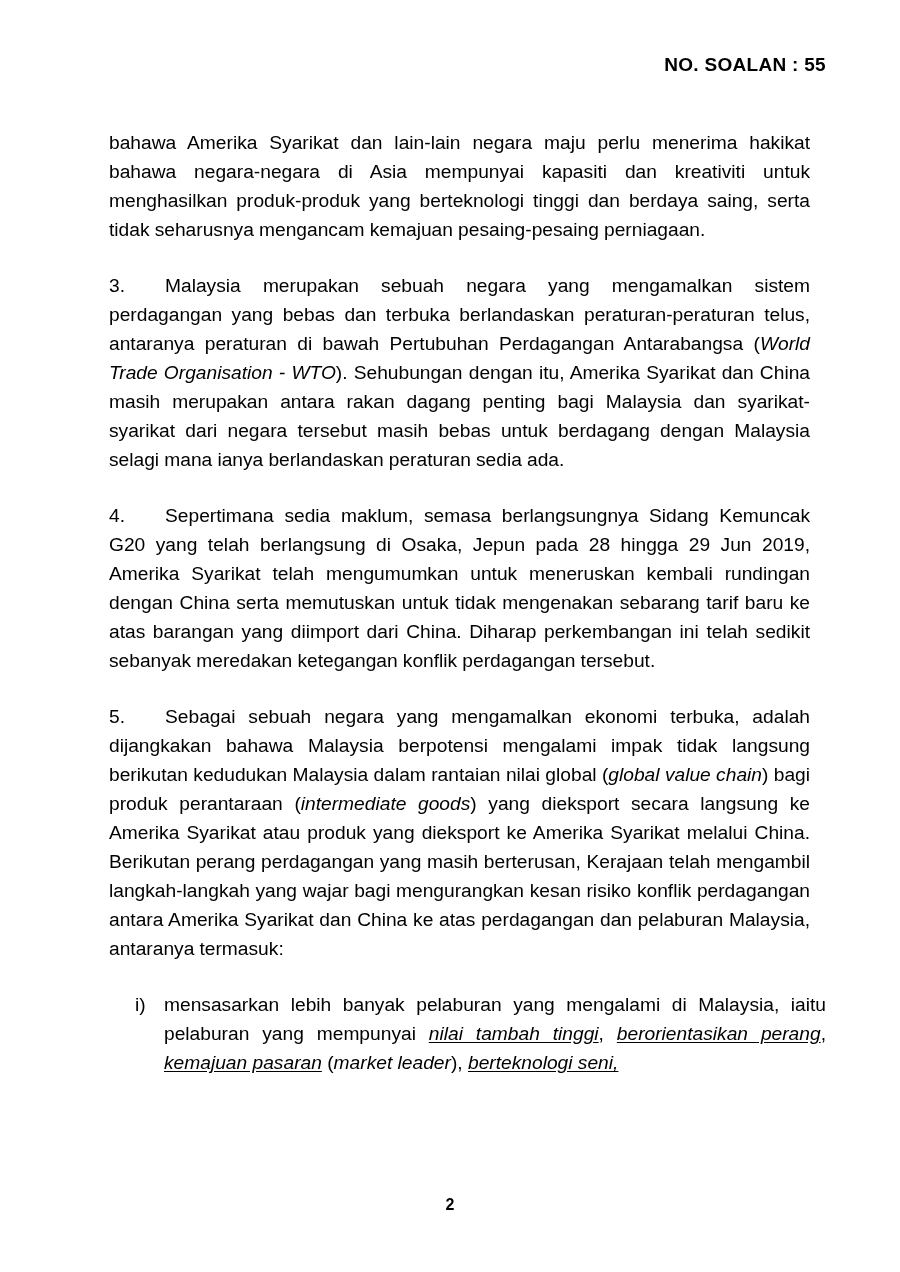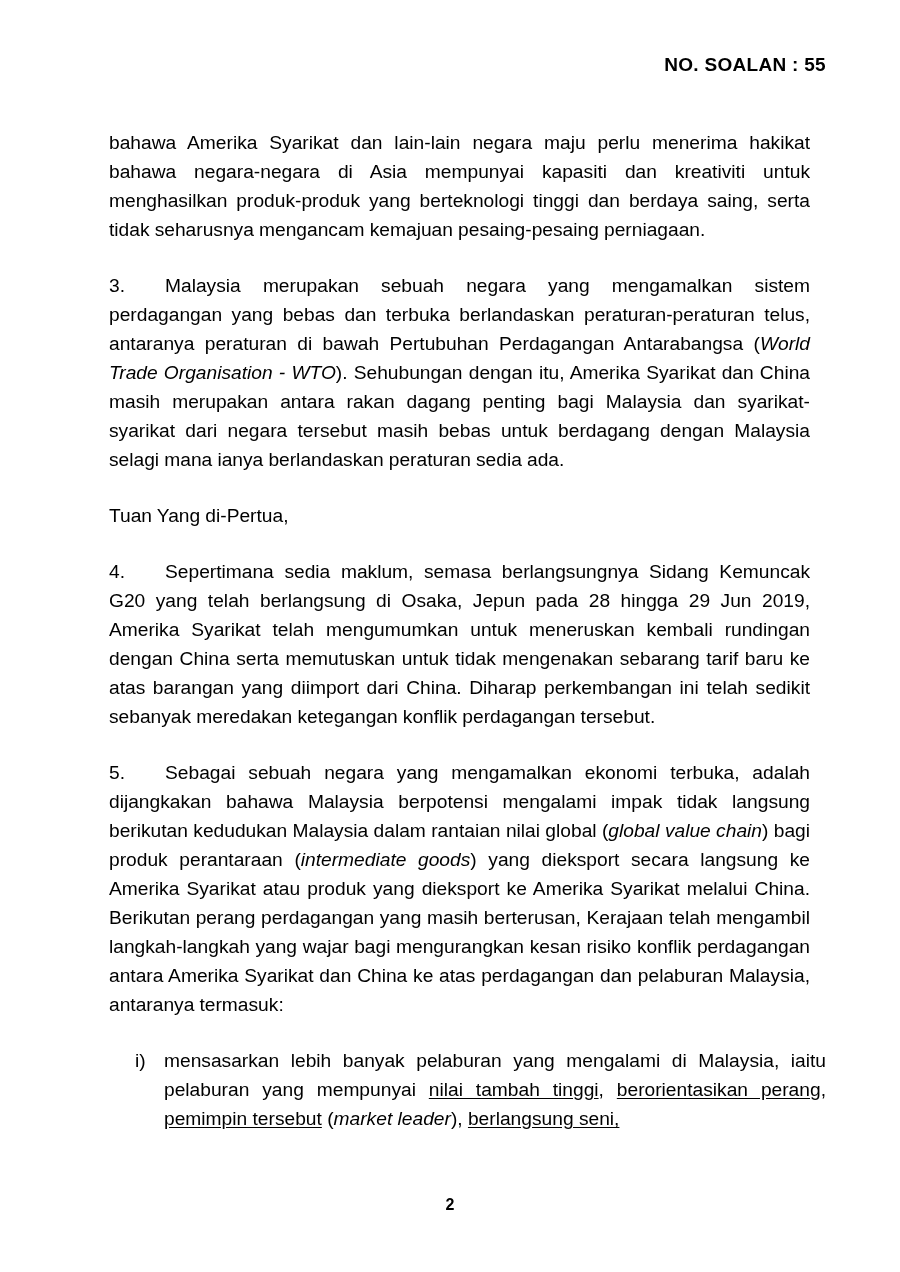--- a/index.html
+++ b/index.html
@@ -74,21 +74,21 @@
     padding-left: 26px;
     box-sizing: border-box;
   }
   .listitem .itext {
     flex: 1 1 auto;
     text-align: justify;
     text-justify: inter-word;
   }
 
   i, em { font-style: italic; }
-  u { text-decoration: underline; text-underline-offset: 2px; }
+  u { text-decoration: underline; text-underline-offset: 2px; font-style: italic; }
 
   .pagenum {
     position: absolute;
     top: 1196px;
     left: 0;
     width: 900px;
     text-align: center;
     font-size: 16px;
     font-weight: bold;
   }
@@ -99,28 +99,27 @@
 <div class="page">
 
   <div class="header">NO. SOALAN : 55</div>
 
   <div class="body-block">
 
     <p class="para"><span>bahawa Amerika Syarikat dan lain-lain negara maju perlu menerima hakikat bahawa negara-negara di Asia mempunyai kapasiti dan kreativiti untuk menghasilkan produk-produk yang berteknologi tinggi dan berdaya saing, serta tidak seharusnya mengancam kemajuan pesaing-pesaing perniagaan.</span></p>
 
     <p class="para"><span class="num">3.</span><span>Malaysia merupakan sebuah negara yang mengamalkan sistem perdagangan yang bebas dan terbuka berlandaskan peraturan-peraturan telus, antaranya peraturan di bawah Pertubuhan Perdagangan Antarabangsa (</span><i>World Trade Organisation - WTO</i><span>). Sehubungan dengan itu, Amerika Syarikat dan China masih merupakan antara rakan dagang penting bagi Malaysia dan syarikat-syarikat dari negara tersebut masih bebas untuk berdagang dengan Malaysia selagi mana ianya berlandaskan peraturan sedia ada.</span></p>
 
-    <p class="para plain"><span>Tuan Yang di-Pertua,</span></p>
 
     <p class="para"><span class="num">4.</span><span>Sepertimana sedia maklum, semasa berlangsungnya Sidang Kemuncak G20 yang telah berlangsung di Osaka, Jepun pada 28 hingga 29 Jun 2019, Amerika Syarikat telah mengumumkan untuk meneruskan kembali rundingan dengan China serta memutuskan untuk tidak mengenakan sebarang tarif baru ke atas barangan yang diimport dari China. Diharap perkembangan ini telah sedikit sebanyak meredakan ketegangan konflik perdagangan tersebut.</span></p>
 
     <p class="para"><span class="num">5.</span><span>Sebagai sebuah negara yang mengamalkan ekonomi terbuka, adalah dijangkakan bahawa Malaysia berpotensi mengalami impak tidak langsung berikutan kedudukan Malaysia dalam rantaian nilai global (</span><i>global value chain</i><span>) bagi produk perantaraan (</span><i>intermediate goods</i><span>) yang dieksport secara langsung ke Amerika Syarikat atau produk yang dieksport ke Amerika Syarikat melalui China. Berikutan perang perdagangan yang masih berterusan, Kerajaan telah mengambil langkah-langkah yang wajar bagi mengurangkan kesan risiko konflik perdagangan antara Amerika Syarikat dan China ke atas perdagangan dan pelaburan Malaysia, antaranya termasuk:</span></p>
 
     <div class="listitem">
       <span class="marker">i)</span>
-      <span class="itext"><span>mensasarkan lebih banyak pelaburan yang mengalami di Malaysia, iaitu pelaburan yang mempunyai </span><u>nilai tambah tinggi</u><span>, </span><u>berorientasikan perang</u><span>, </span><u>pemimpin tersebut</u><span> (</span><i>market leader</i><span>), </span><u>berlangsung seni,</u></span>
+      <span class="itext"><span>mensasarkan lebih banyak pelaburan yang mengalami di Malaysia, iaitu pelaburan yang mempunyai </span><u>nilai tambah tinggi</u><span>, </span><u>berorientasikan perang</u><span>, </span><u>kemajuan pasaran</u><span> (</span><i>market leader</i><span>), </span><u>berteknologi seni,</u></span>
     </div>
 
   </div>
 
   <div class="pagenum">2</div>
 
 </div>
 
 </body></html>

